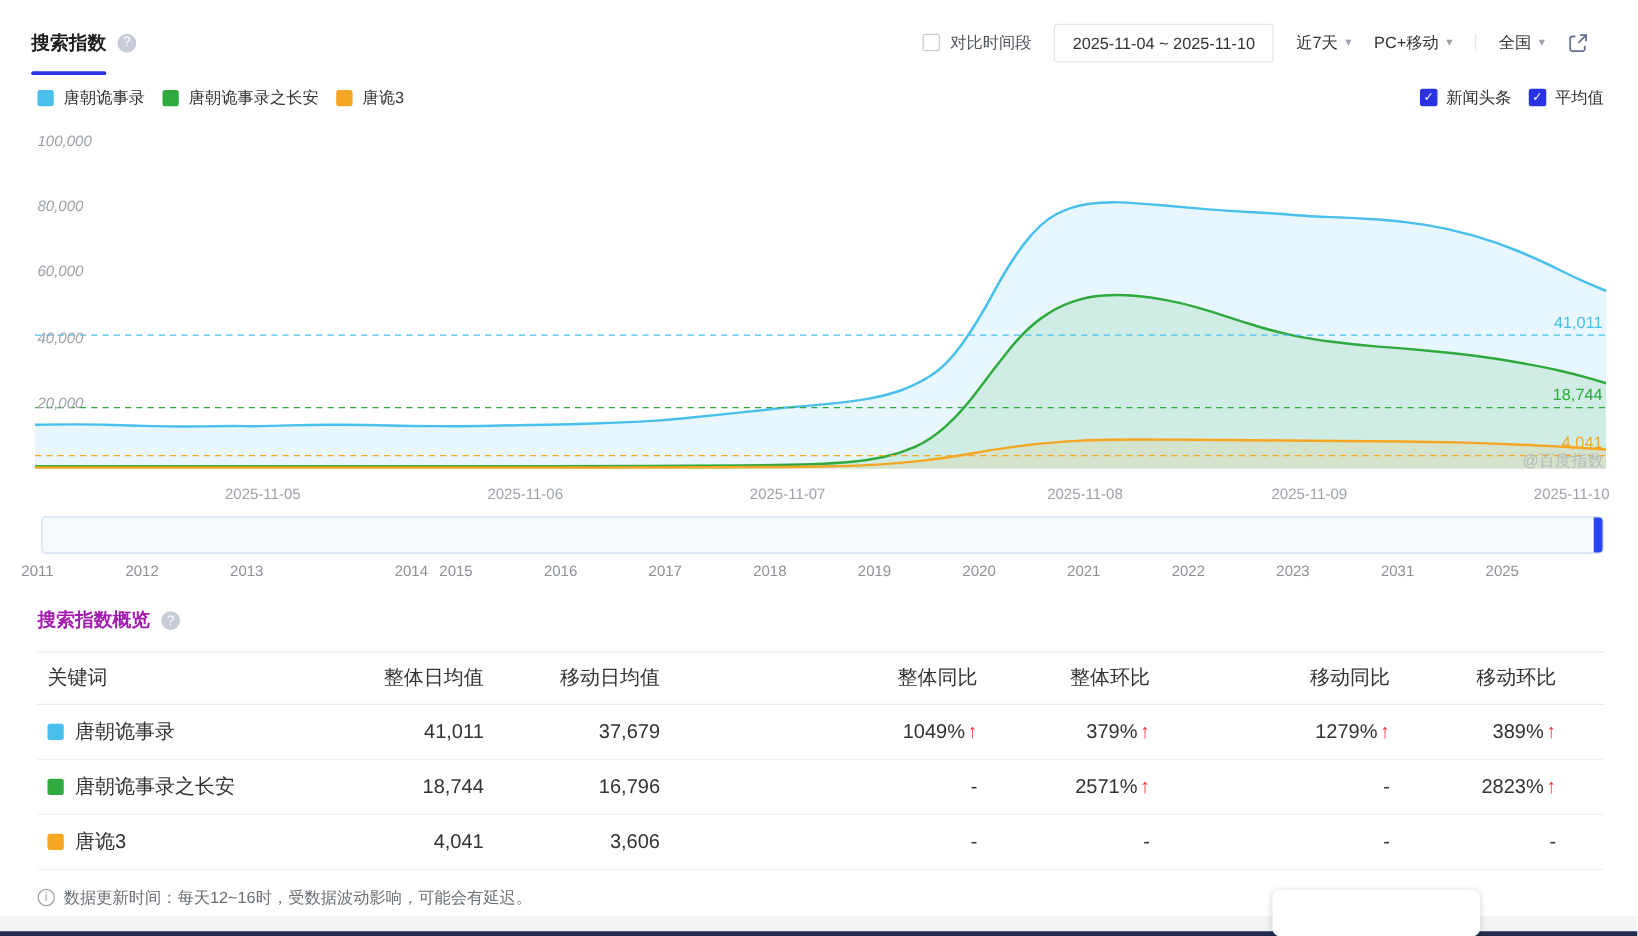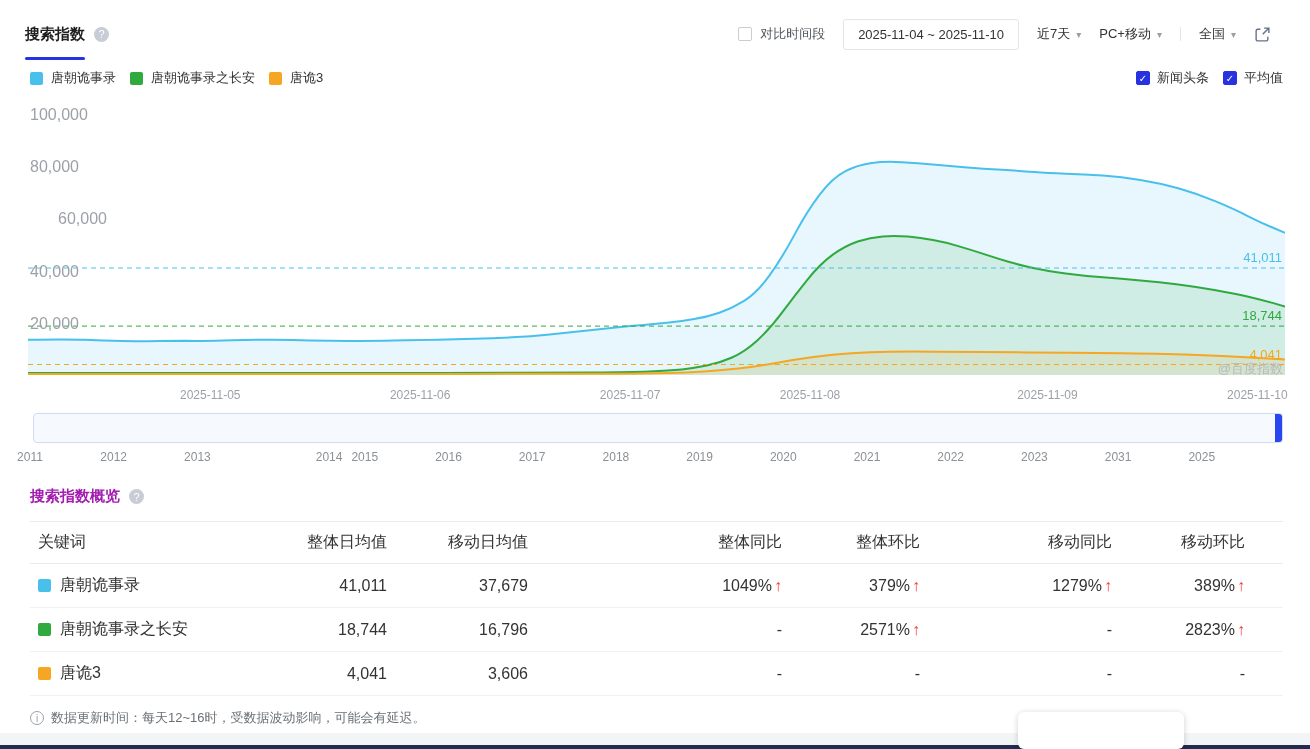--- a/index.html
+++ b/index.html
@@ -34,21 +34,21 @@
                 display:flex; justify-content:space-between; align-items:center; }
   .legend { display:flex; gap:14px; }
   .legend-item { display:flex; align-items:center; gap:8px; font-size:13px; color:#333; cursor:pointer; }
   .sq { width:13px; height:13px; border-radius:2px; display:inline-block; flex:none; }
   .opts { display:flex; gap:14px; align-items:center; font-size:13px; color:#333; }
   .opt { display:flex; align-items:center; gap:7px; cursor:pointer; }
 
   
   .chart { position:absolute; top:100px; left:0; width:1310px; height:305px; }
   #plot { position:absolute; left:28px; top:5px; width:1257px; height:280px; }
-  .ylab { position:absolute; left:30px; font-size:16px; color:#9ca1a8; }
+  .ylab { position:absolute; left:30px; font-size:12px; color:#9ca1a8;font-style:italic; }
   .xlab { position:absolute; top:288px; font-size:12px; color:#9ca1a8;
           transform:translateX(-50%); white-space:nowrap; }
   .watermark { position:absolute; right:27px; top:260px; color:#b5b9bf; font-size:13px; }
 
   
   .slider { position:absolute; top:413px; left:33px; width:1250px; height:30px;
             border:1px solid #cfdcf3; background:#f6faff; border-radius:4px; cursor:pointer; }
   .slider-handle { position:absolute; right:0; top:0; width:7px; height:28px;
                    background:#2946f0; border-radius:0 3px 3px 0; cursor:ew-resize; }
   .years { position:absolute; top:450px; left:0; width:1310px; height:16px; }
@@ -155,27 +155,27 @@
           <line x1="0" y1="163" x2="1257" y2="163" stroke="#49c0ec" stroke-width="1" stroke-dasharray="5 4"></line>
           <text x="1254" y="157" text-anchor="end" font-size="13" fill="#49c0ec">41,011</text>
           <line x1="0" y1="221.1" x2="1257" y2="221.1" stroke="#30a93f" stroke-width="1" stroke-dasharray="5 4"></line>
           <text x="1254" y="215.1" text-anchor="end" font-size="13" fill="#30a93f">18,744</text>
           <line x1="0" y1="259.5" x2="1257" y2="259.5" stroke="#f5a623" stroke-width="1" stroke-dasharray="5 4"></line>
           <text x="1254" y="253.5" text-anchor="end" font-size="13" fill="#f5a623">4,041</text>
         </svg></div>
     <div class="watermark">@百度指数</div>
   <div class="ylab" style="top: 6px;">100,000</div>
       <div class="ylab" style="top: 58.2px;">80,000</div>
-      <div class="ylab" style="top: 110.4px; margin-left: 28px;">60,000</div>
+      <div class="ylab" style="top: 110.4px;">60,000</div>
       <div class="ylab" style="top: 162.6px;">40,000</div>
       <div class="ylab" style="top: 214.8px;">20,000</div>
       <div class="xlab" style="left: 210.265px;">2025-11-05</div>
       <div class="xlab" style="left: 420.184px;">2025-11-06</div>
       <div class="xlab" style="left: 630.103px;">2025-11-07</div>
-      <div class="xlab" style="left: 810px;">2025-11-08</div>
+      <div class="xlab" style="left: 868px;">2025-11-08</div>
       <div class="xlab" style="left: 1047.43px;">2025-11-09</div>
       <div class="xlab" style="left: 1257.35px;">2025-11-10</div>
     </div>
 
   <div class="slider">
     <div class="slider-handle"></div>
   </div>
   <div class="years" id="years">
       <span class="year" style="left: 30px;">2011</span>
       <span class="year" style="left: 113.7px;">2012</span>

